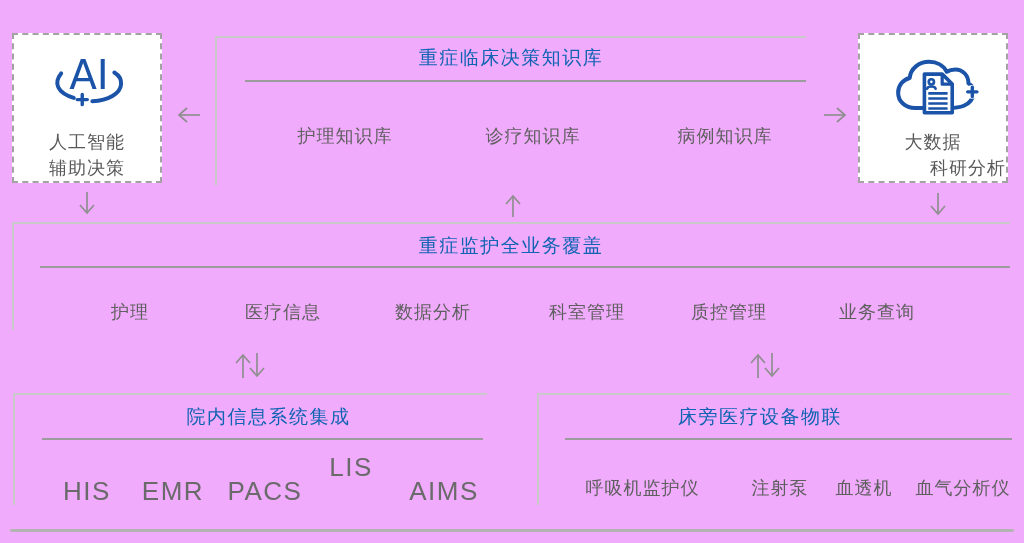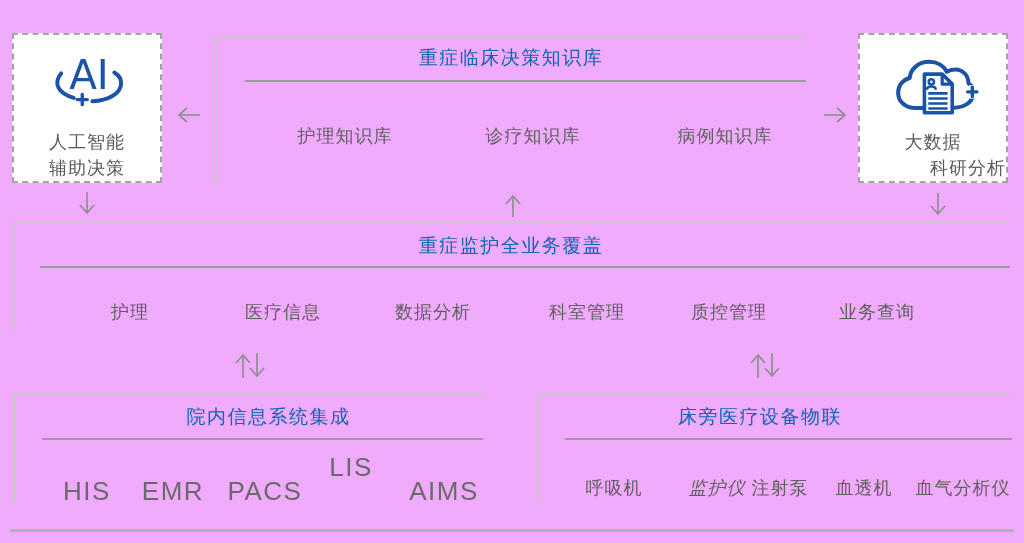--- a/index.html
+++ b/index.html
@@ -144,20 +144,20 @@
   <span class="item item-en" style="left:173px;top:476px;">EMR</span>
   <span class="item item-en" style="left:265px;top:476px;">PACS</span>
   <span class="item item-en" style="left:351px;top:452px;">LIS</span>
   <span class="item item-en" style="left:444px;top:476px;">AIMS</span>
 
   <div class="open-border-top" style="left:537px;top:393px;width:473px;"></div>
   <div class="open-border-left" style="left:537px;top:393px;height:112px;"></div>
   <div class="section-title" style="left:760px;top:404px;">床旁医疗设备物联</div>
   <div class="title-underline" style="left:565px;top:438px;width:447px;"></div>
   <span class="item" style="left:614px;top:476px;">呼吸机</span>
-  <span class="item" style="left:717px;top:476px;font-style:italic;">监护仪</span>
+  <span class="item" style="left:671px;top:476px;">监护仪</span>
   <span class="item" style="left:780px;top:476px;">注射泵</span>
   <span class="item" style="left:864px;top:476px;">血透机</span>
   <span class="item" style="left:963px;top:476px;">血气分析仪</span>
 
   <div class="bottom-divider"></div>
 
 </div>
 
 </body></html>

